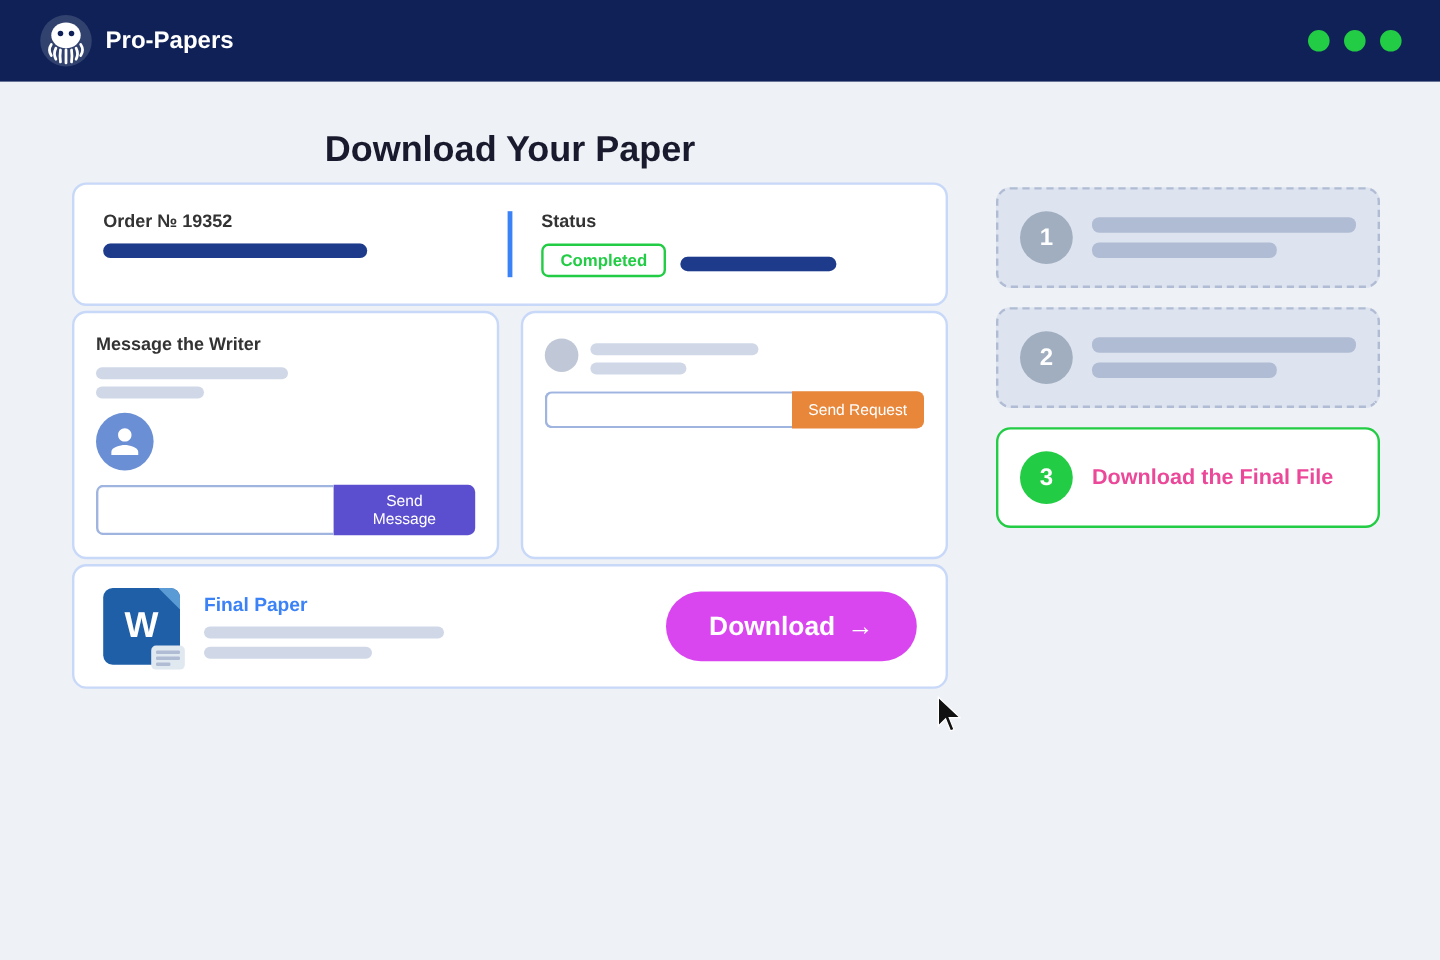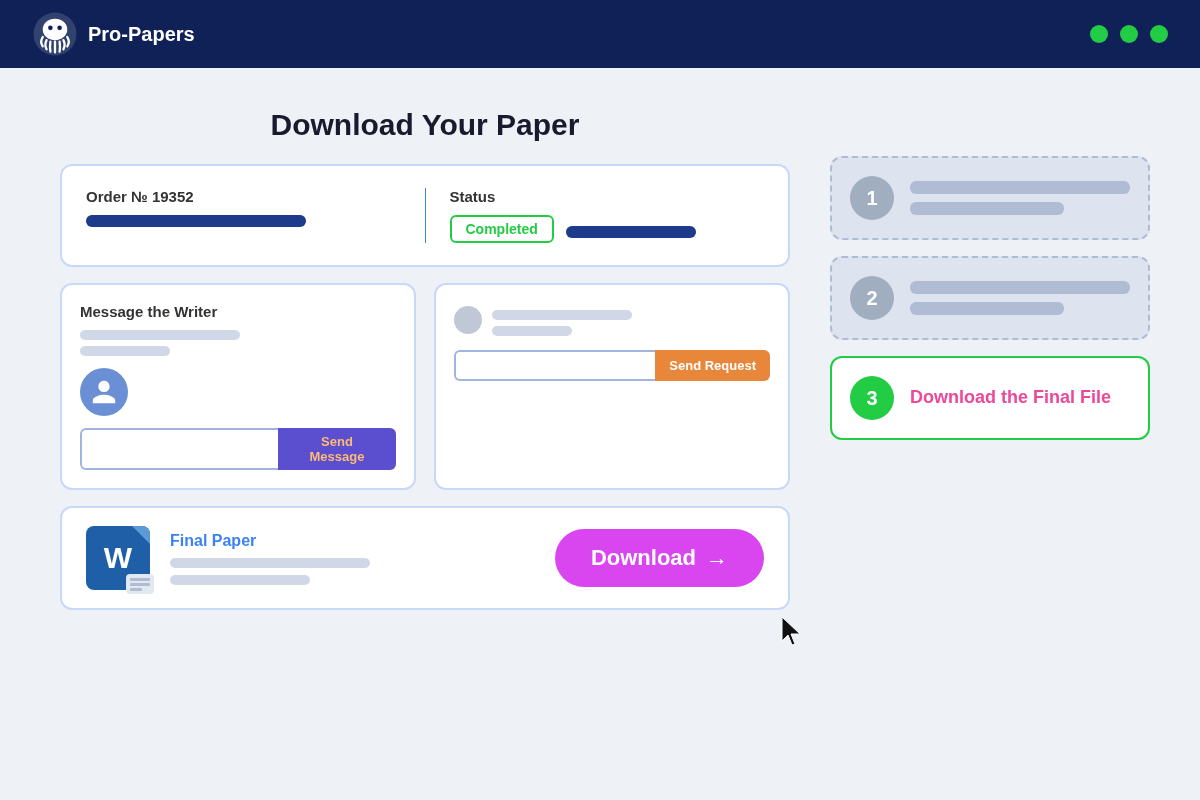--- a/index.html
+++ b/index.html
@@ -49,21 +49,21 @@
       display: flex;
       padding: 40px 50px 40px 60px;
       gap: 40px;
       height: calc(800px - 68px);
     }
 
     .left-panel {
       flex: 1;
       display: flex;
       flex-direction: column;
-      gap: 16px;
+      gap: 4px;
     }
 
     .page-title {
       font-size: 30px;
       font-weight: 700;
       color: #1a1a2e;
       margin-bottom: 6px;
       text-align: center;
     }
 
@@ -83,21 +83,21 @@
     }
 
     .order-card {
       display: flex;
       gap: 0;
     }
     .order-section {
       flex: 1;
     }
     .order-section:first-child {
-      border-right: 1px solid #3b82f6;
+      border-right: 4px solid #3b82f6;
       padding-right: 24px;
       margin-right: 24px;
     }
 
     .bar {
       height: 12px;
       border-radius: 6px;
       background: #c8d4f0;
       margin-top: 6px;
     }
@@ -179,26 +179,26 @@
       flex: 1;
       border: 2px solid #a0b4e0;
       border-right: none;
       border-radius: 6px 0 0 6px;
       padding: 6px 10px;
       font-size: 13px;
       outline: none;
     }
     .send-btn {
       background: #5b4fcf;
-      color: #fdba74;
+      color: #ffffff;
       border: none;
       border-radius: 0 6px 6px 0;
       padding: 6px 26px;
       font-size: 13px;
-      font-weight: 700;
+      font-weight: 400;
       cursor: pointer;
     }
 
     
     .revision-header {
       display: flex;
       align-items: center;
       gap: 10px;
       margin-bottom: 8px;
     }
@@ -226,21 +226,21 @@
       font-size: 13px;
       outline: none;
     }
     .request-btn {
       background: #e8863a;
       color: white;
       border: none;
       border-radius: 0 6px 6px 0;
       padding: 6px 14px;
       font-size: 13px;
-      font-weight: 700;
+      font-weight: 400;
       cursor: pointer;
     }
 
     
     .final-card {
       background: white;
       border-radius: 12px;
       border: 2px solid #c8d8f8;
       padding: 18px 24px;
       display: flex;

